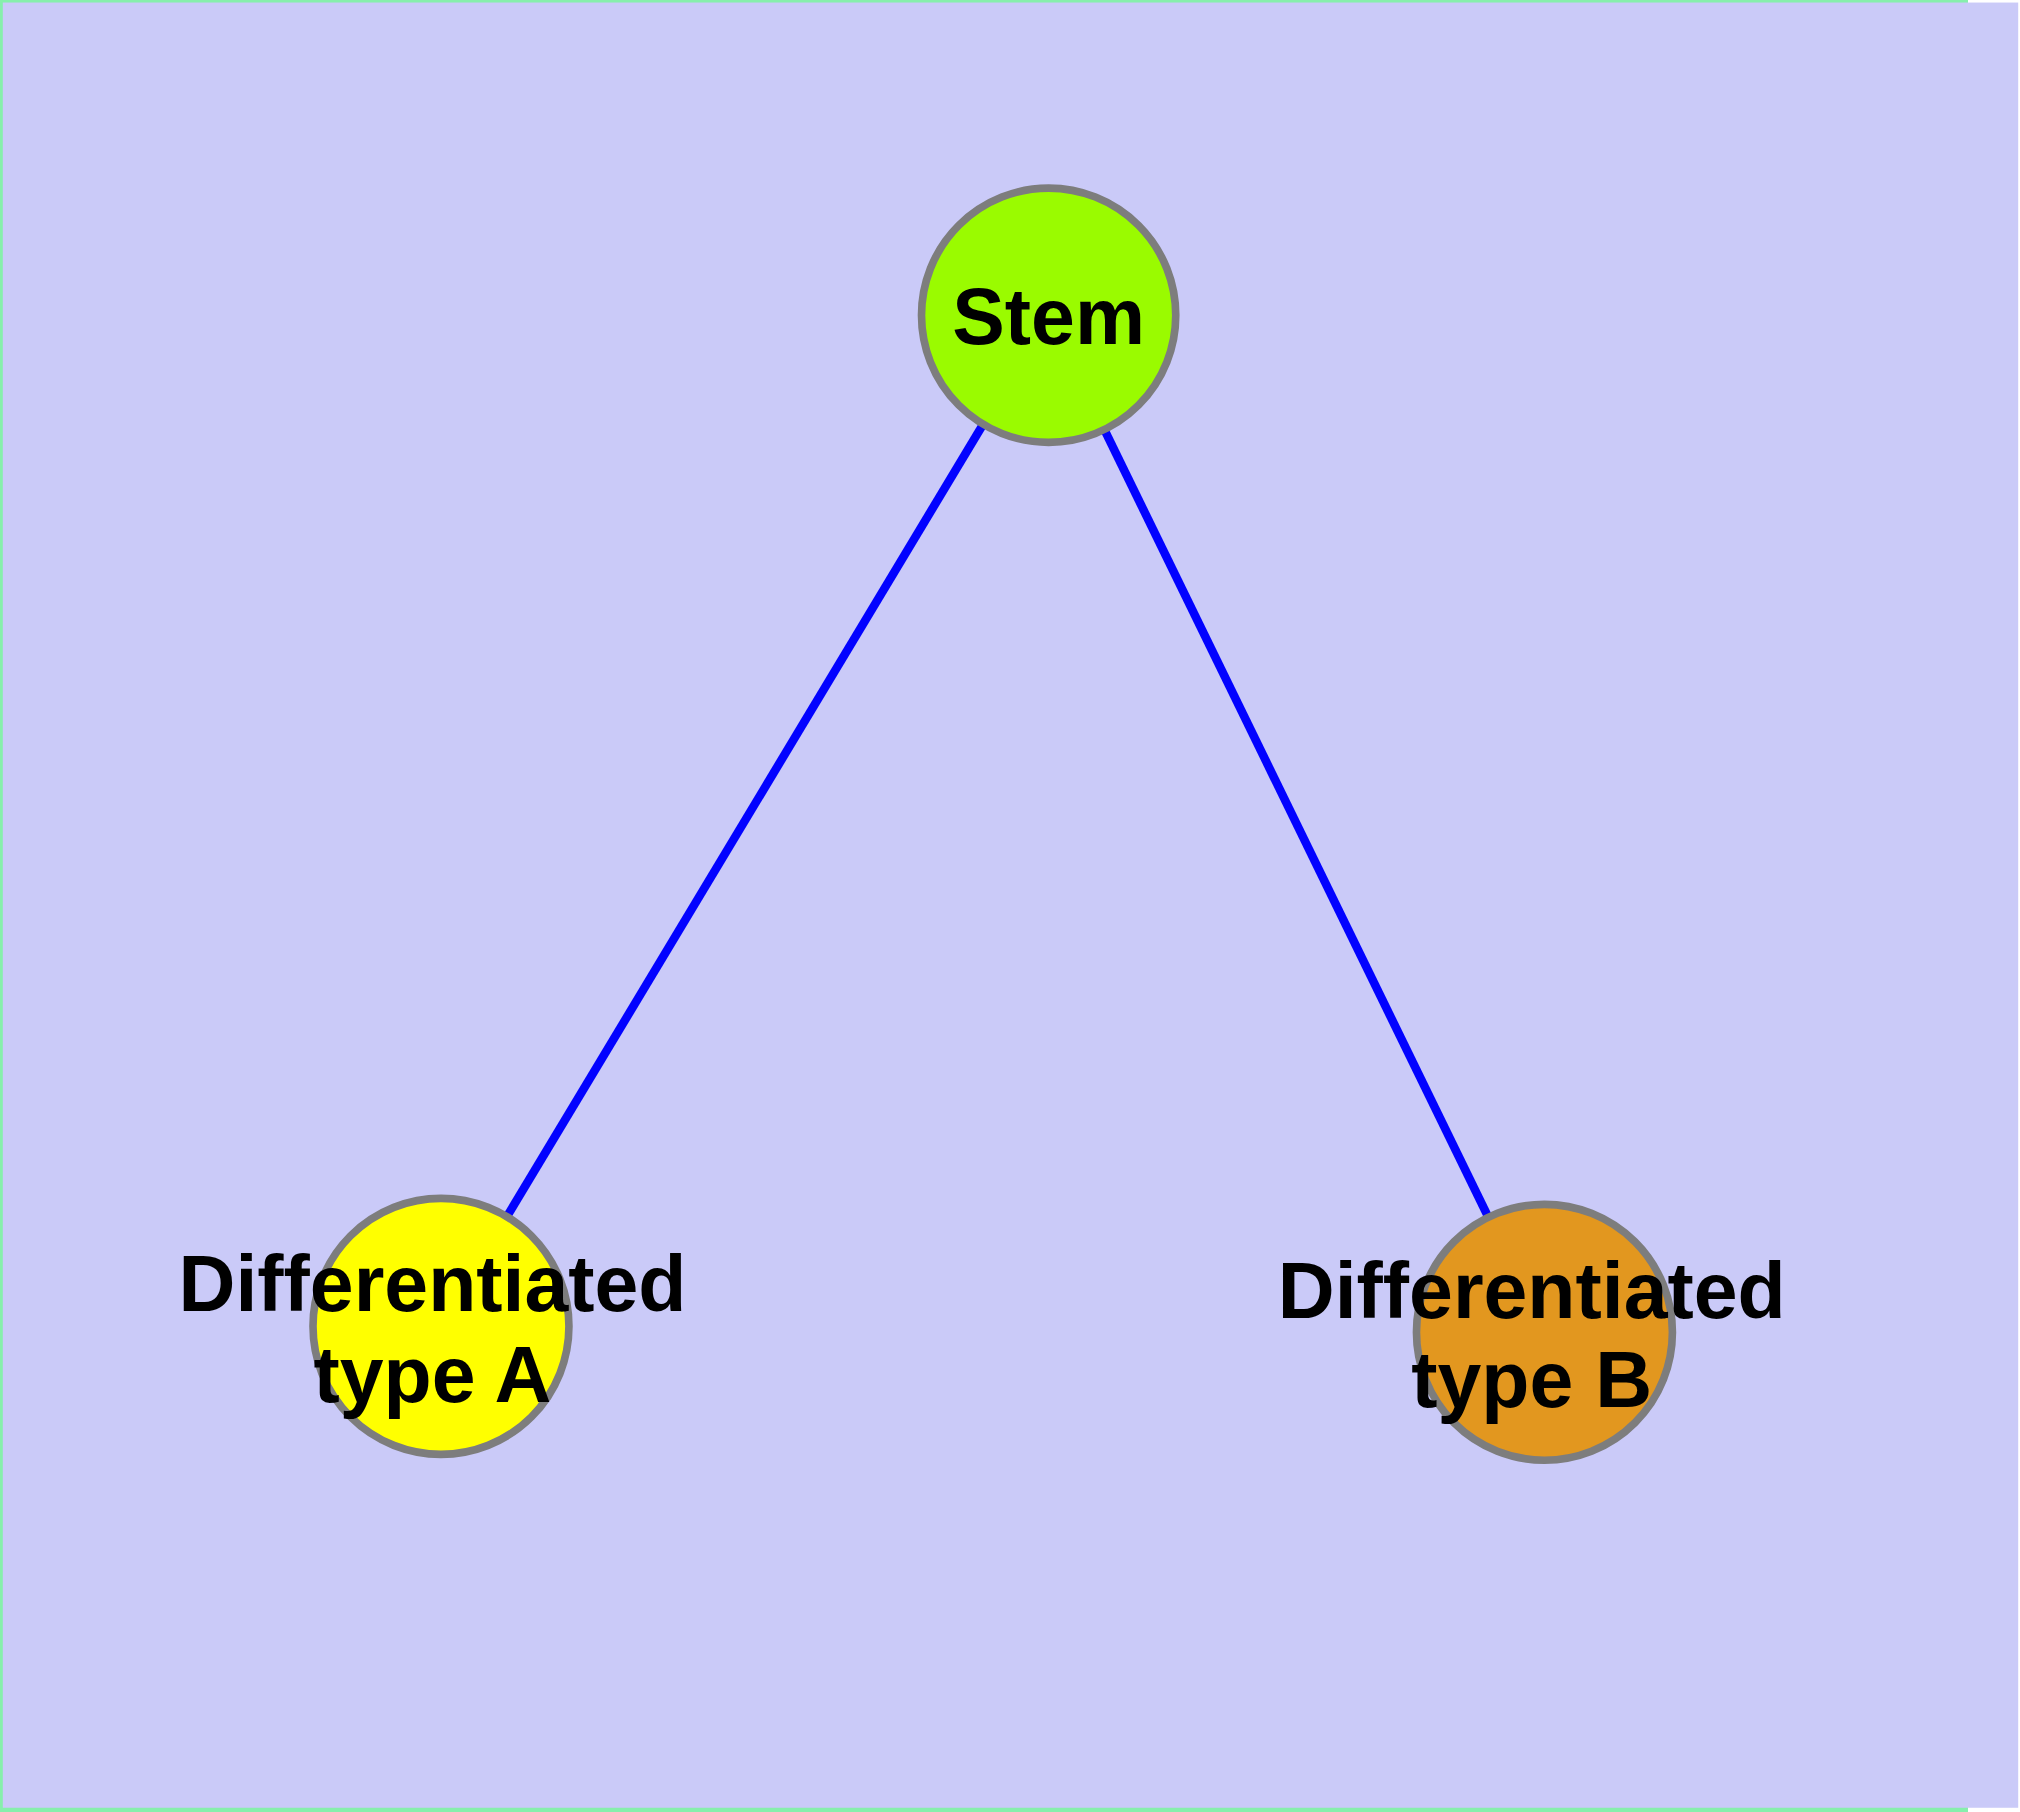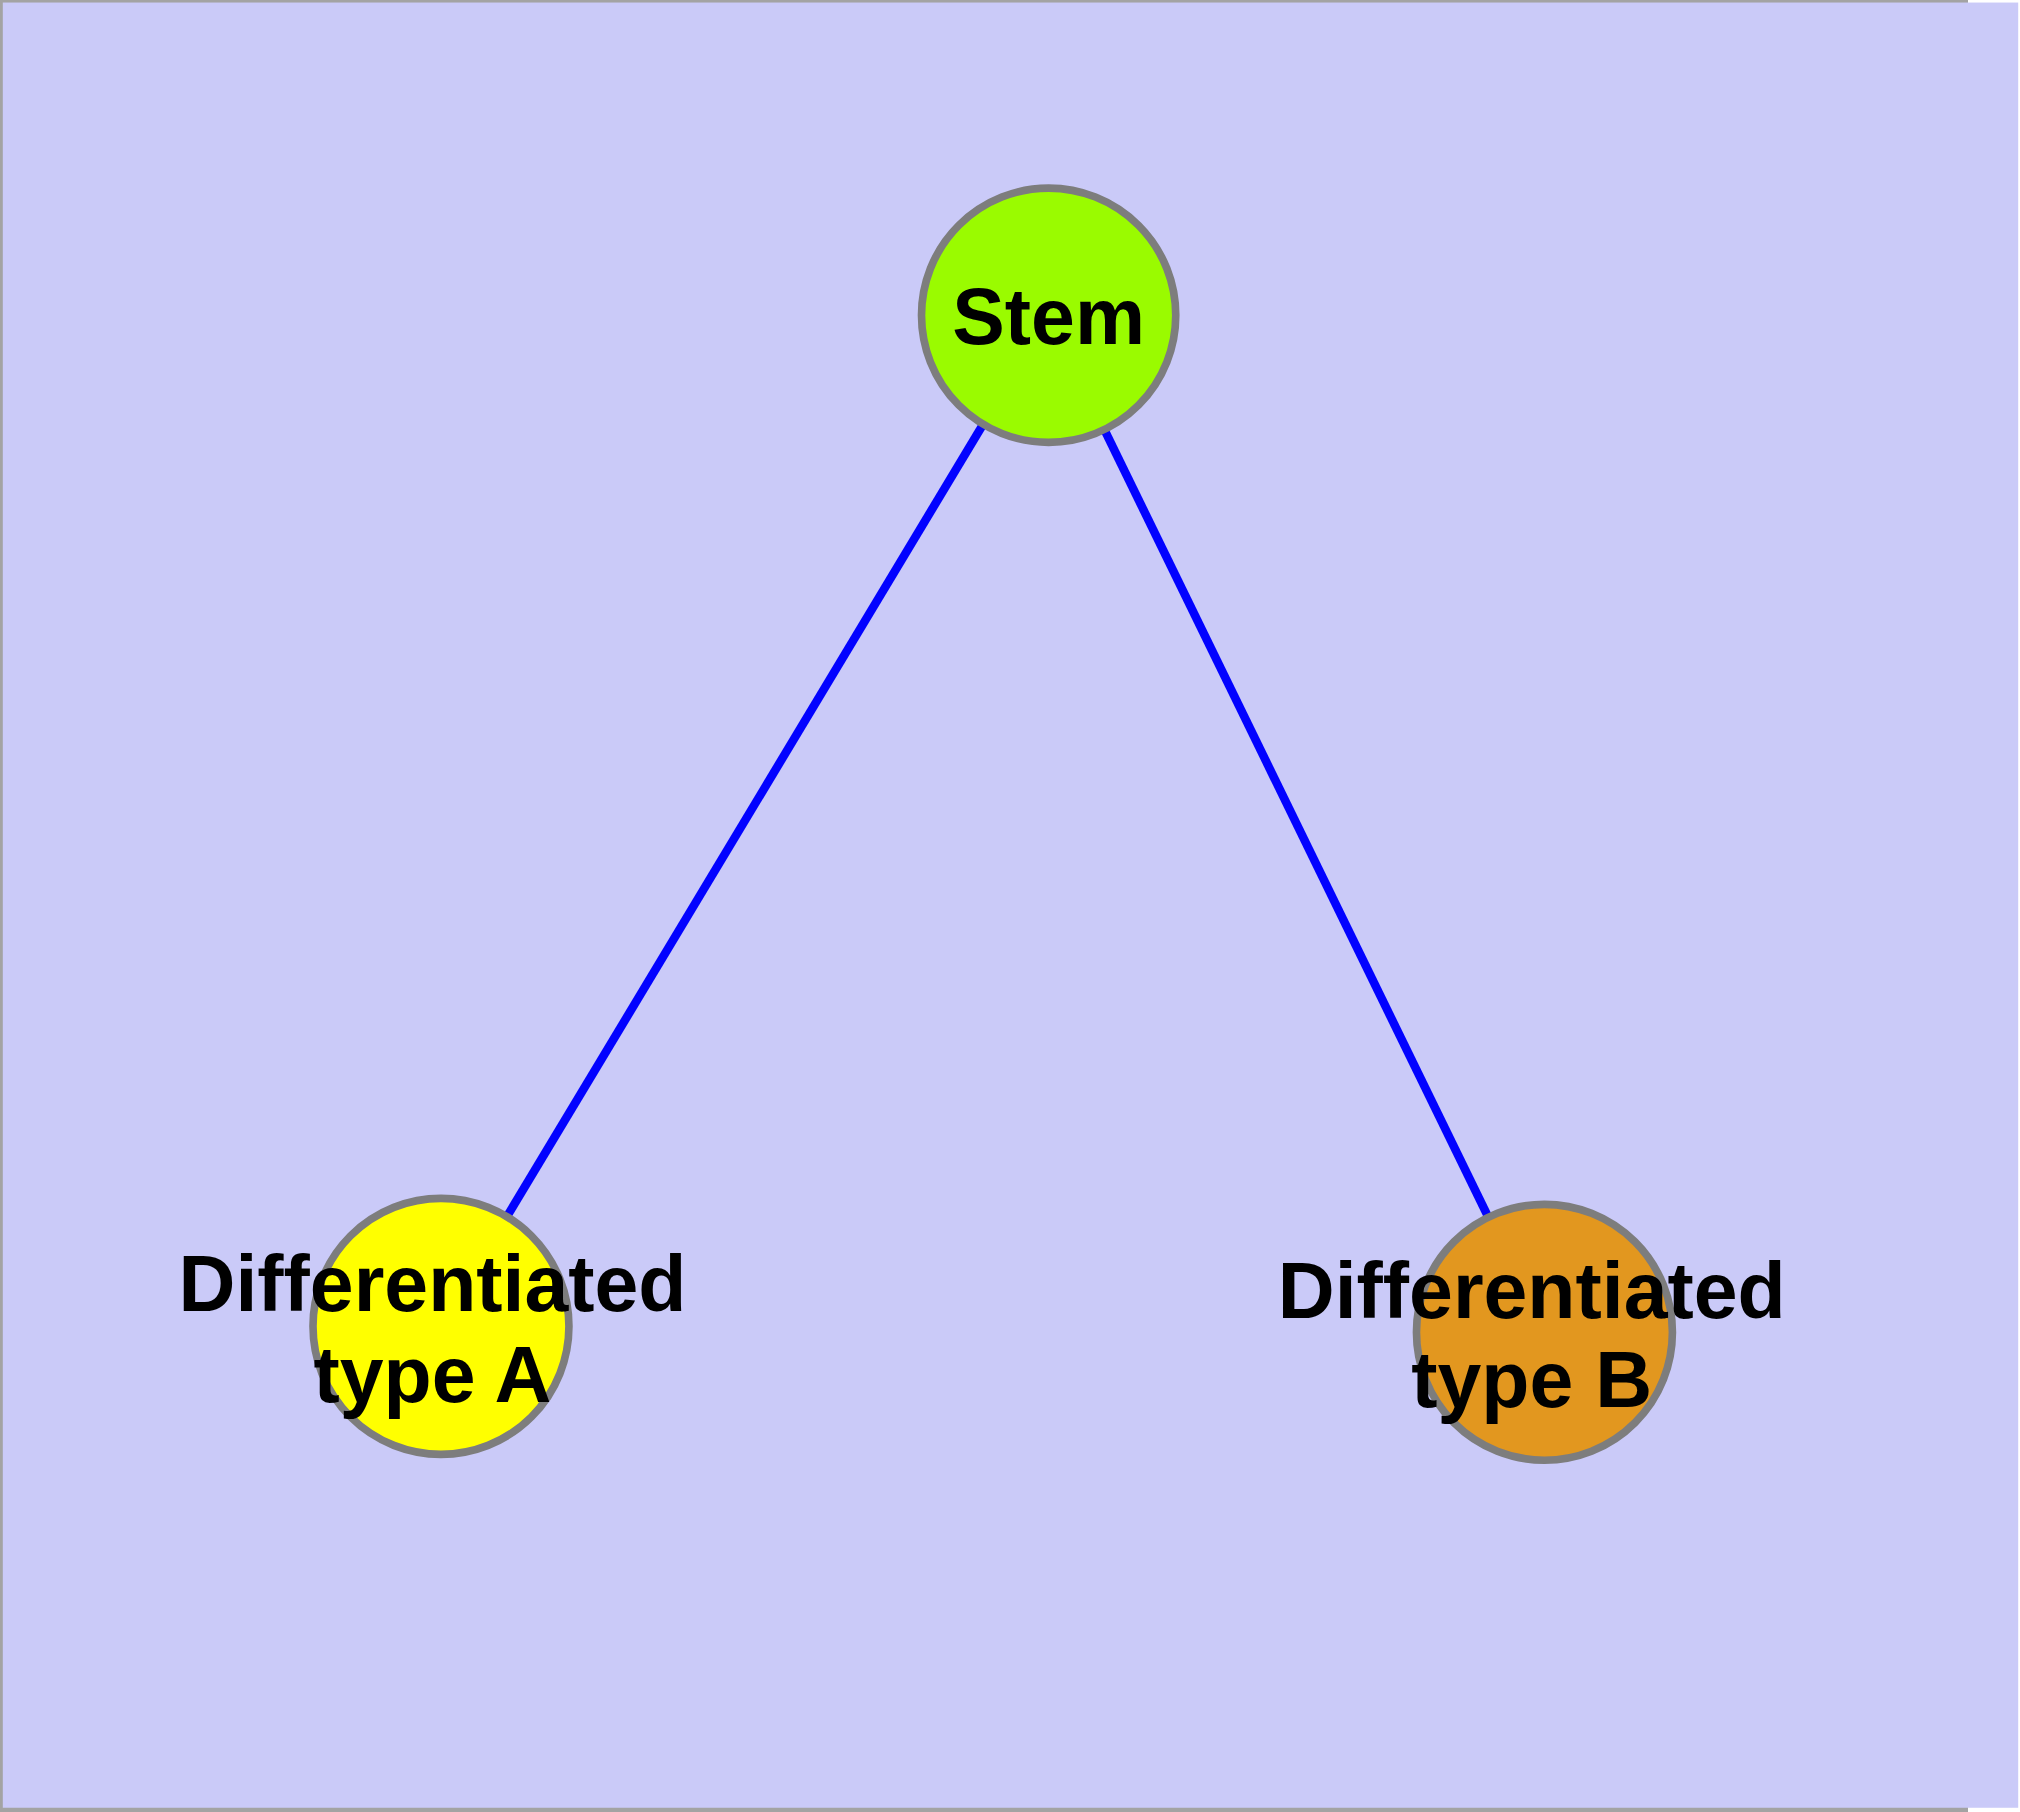--- a/index.html
+++ b/index.html
@@ -3,21 +3,21 @@
 <meta charset="utf-8">
 <style>
   html, body {
     margin: 0;
     padding: 0;
     background: #FFFFFF;
   }
   .canvas-wrap {
     width: 1968px;
     height: 1812px;
-    background: #a3a3a3;
+    background: #86efac;
     position: relative;
   }
   svg { display: block; }
   .edge-line {
     stroke-width: 10;
     stroke-linecap: butt;
   }
   .node-circle {
     stroke-width: 9;
   }

